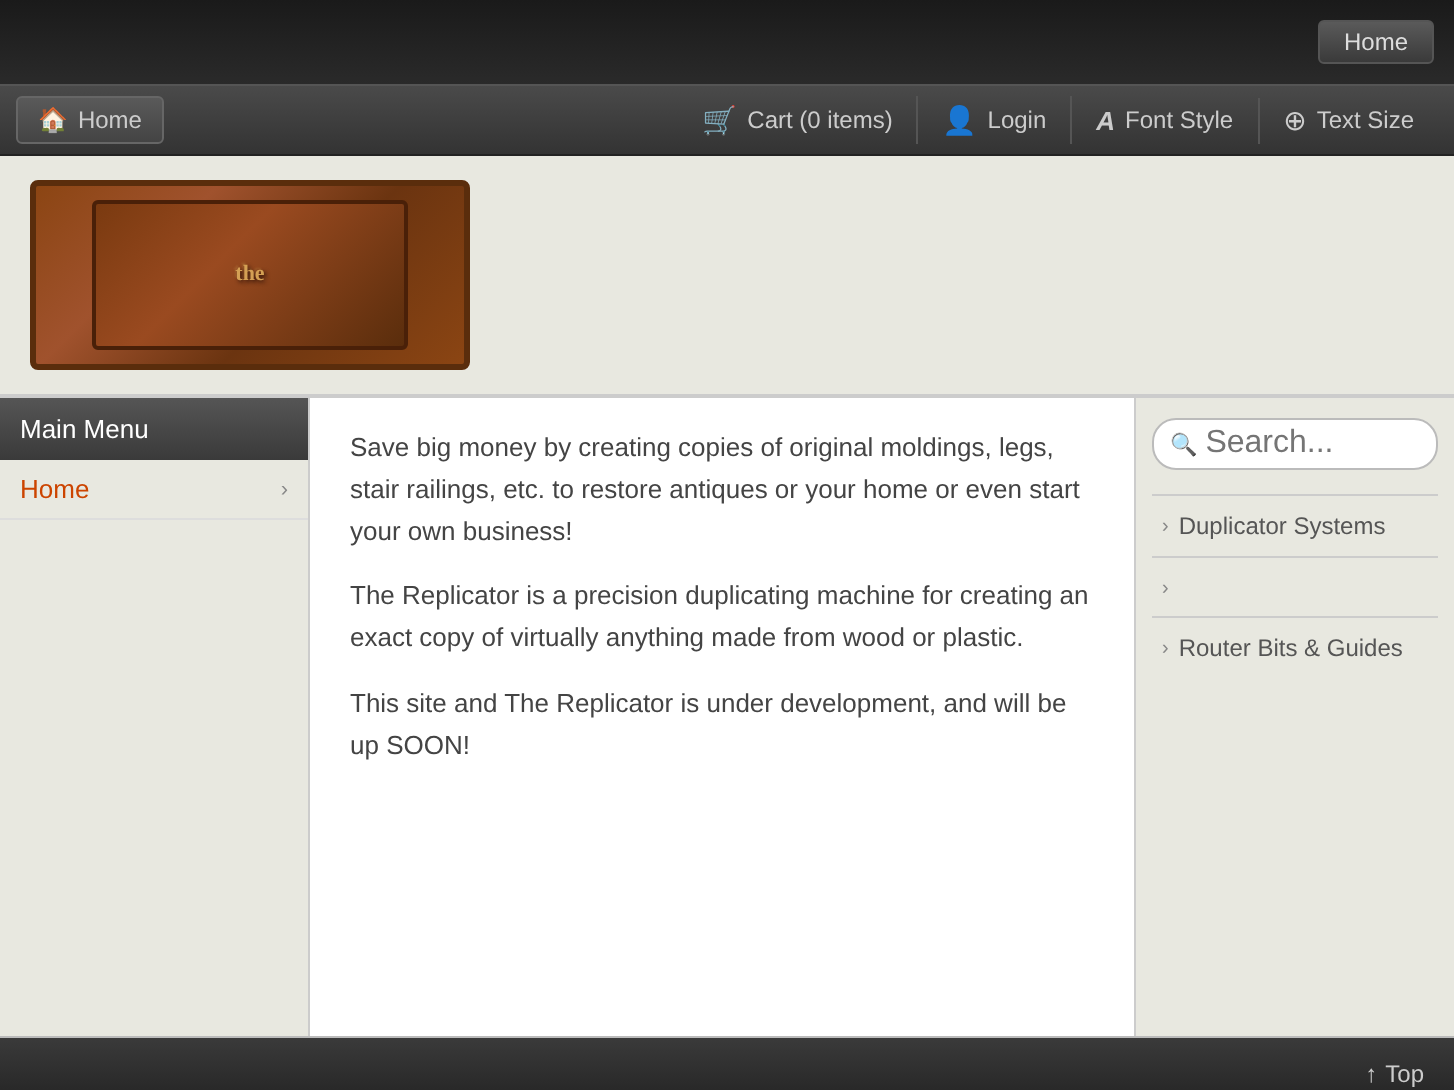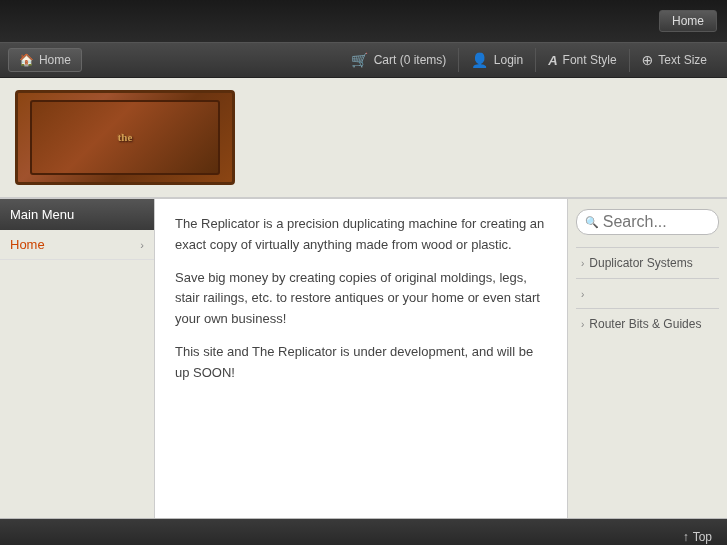--- a/index.html
+++ b/index.html
@@ -85,21 +85,21 @@
       border: 3px solid #5a2d0c;
       border-radius: 4px;
       display: flex;
       align-items: center;
       justify-content: center;
       position: relative;
       overflow: hidden;
     }
     .logo-inner {
       background: linear-gradient(135deg, #7a3a10 0%, #9a4a20 40%, #5a2d0c 100%);
-      width: 190px;
+      width: 158px;
       height: 75px;
       border: 2px solid #4a2008;
       border-radius: 3px;
       display: flex;
       align-items: center;
       justify-content: center;
       position: relative;
     }
     .logo-text {
       color: #d4a054;
@@ -270,22 +270,22 @@
 
   <div class="sidebar">
     <div class="sidebar-title">Main Menu</div>
     <div class="sidebar-item">
       <span>Home</span>
       <span class="arrow">›</span>
     </div>
   </div>
 
   <div class="main-body">
+    <p class="welcome-para">Save big money by creating copies of original moldings, legs, stair railings, etc. to restore antiques or your home or even start your own business!</p>
     <p class="welcome-para">The Replicator is a precision duplicating machine for creating an exact copy of virtually anything made from wood or plastic.</p>
-    <p class="welcome-para">Save big money by creating copies of original moldings, legs, stair railings, etc. to restore antiques or your home or even start your own business!</p>
     <p class="welcome-para">This site and The Replicator is under development, and will be up SOON!</p>
   </div>
 
   <div class="right-sidebar">
     <div class="search-box">
       <span class="search-icon">🔍</span>
       <input class="search-input" type="text" placeholder="Search..." style="">
     </div>
     <div class="right-menu-item">
       <span class="chevron">›</span>

